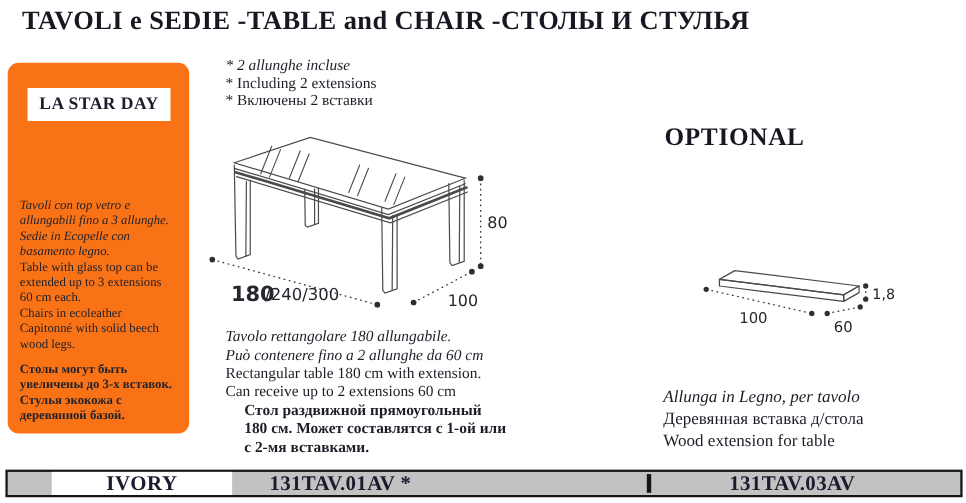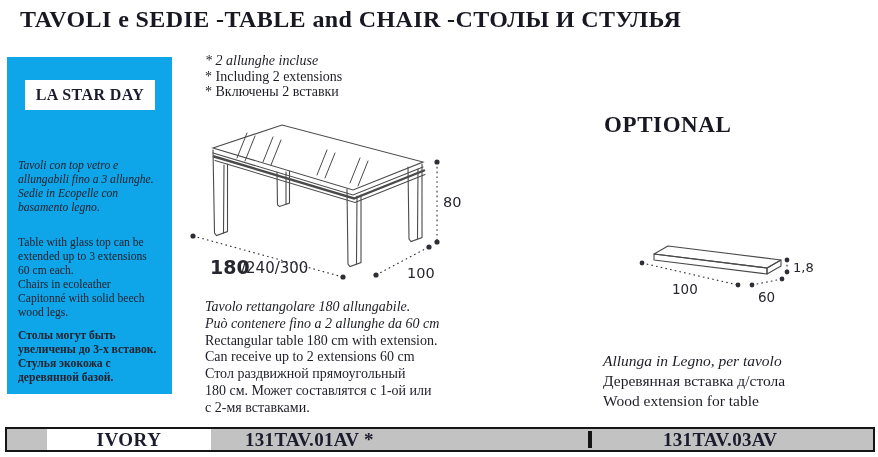--- a/index.html
+++ b/index.html
@@ -7,37 +7,37 @@
     position:relative;width:878px;height:457px;background:#ffffff;overflow:hidden;
     font-family:"Liberation Serif","DejaVu Serif",serif;color:#1d1d27;
   }
   .pre{white-space:pre-line;}
   
   #title{
     position:absolute;left:20px;top:6px;font-size:24px;font-weight:bold;
     letter-spacing:.4px;color:#181822;
   }
   
-  #sidebar{position:absolute;left:7px;top:57px;width:165px;height:337px;background:#0ea5e9;}
+  #sidebar{position:absolute;left:7px;top:57px;width:165px;height:337px;background:#f97316;border-radius:10px;}
   #brand-band{
     position:absolute;left:18px;top:23px;width:130px;height:30px;background:#ffffff;
     text-align:center;line-height:30px;font-weight:bold;font-size:16px;color:#1b1b2e;
     letter-spacing:.4px;
   }
   .side-block{position:absolute;left:11px;width:148px;font-size:11.6px;line-height:1.2;color:#22222c;}
-  #side-it{top:102px;font-style:italic;}
+  #side-it{top:123px;font-style:italic;}
   #side-en{top:179px;}
   #side-ru{top:272px;font-weight:bold;}
   
   #notes{position:absolute;left:205px;top:53px;font-size:14px;line-height:1.12;color:#1d1d27;}
   #note-it{font-style:italic;}
   
   #table-caption{position:absolute;left:205px;top:299px;width:275px;font-size:14px;line-height:1.2;}
   .cap-it{font-style:italic;}
-  .cap-ru{font-weight:normal;}
+  .cap-ru{font-weight:bold;margin-left:17px;}
   
   #optional-heading{
     position:absolute;left:604px;top:112px;font-size:23px;font-weight:bold;color:#181822;
     letter-spacing:.6px;
     text-align:right;
   }
   #optional-caption{position:absolute;left:603px;top:351px;font-size:15.5px;line-height:1.28;}
   
   #table-figure{position:absolute;left:185px;top:112px;}
   #ext-figure{position:absolute;left:630px;top:238px;}

